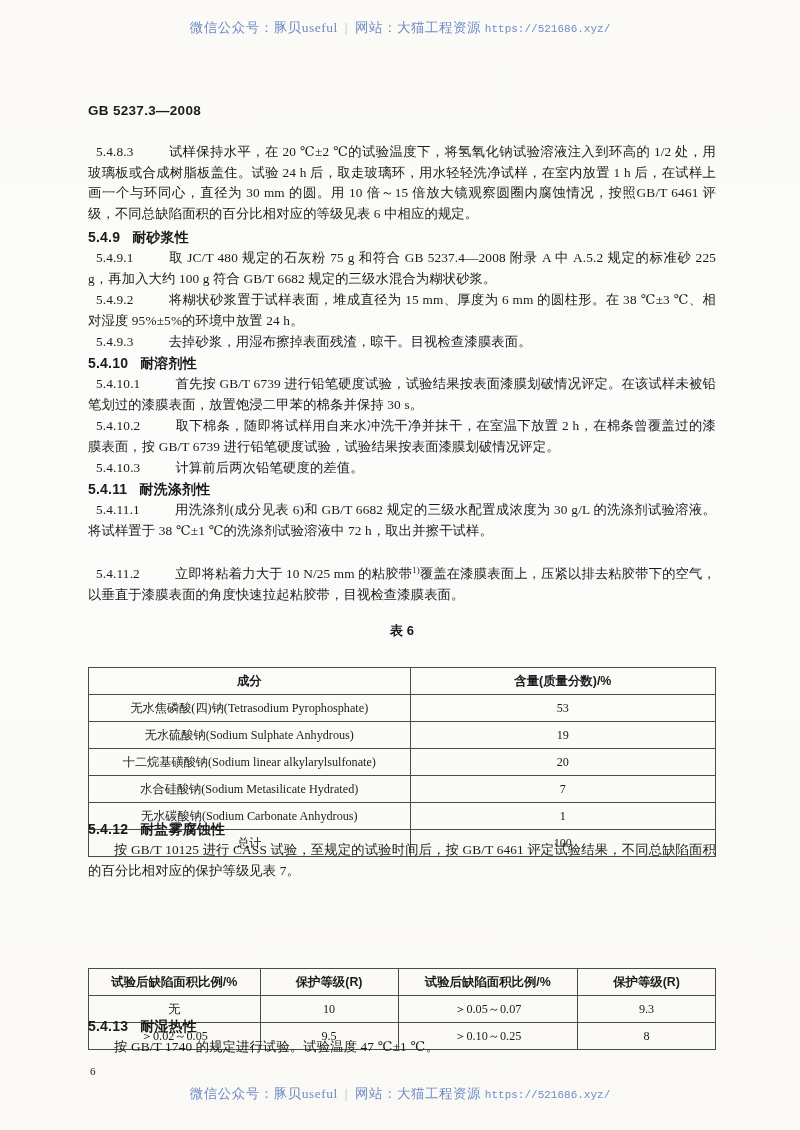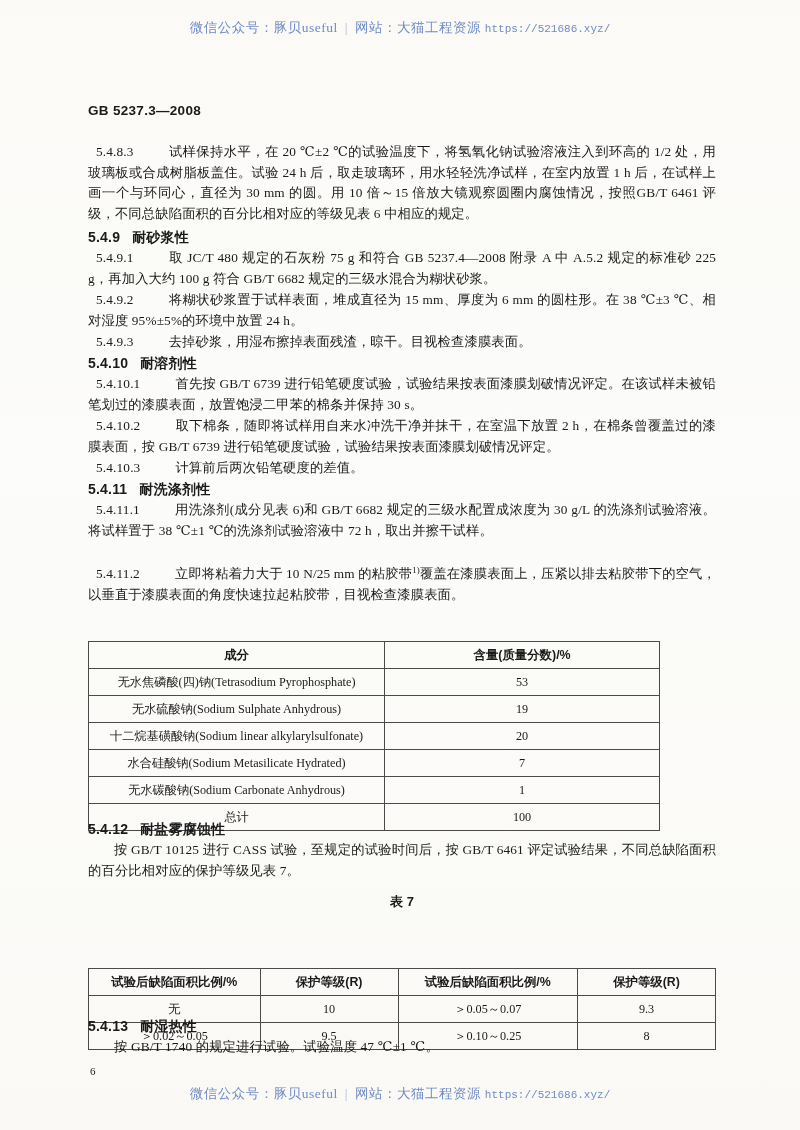--- a/index.html
+++ b/index.html
@@ -120,21 +120,21 @@
   table.gb th {
     font-weight: bold;
     font-family: "Liberation Sans", "DejaVu Sans", sans-serif;
     font-size: 12.4px;
   }
   
   table.gb {
     border: 1.4px solid #3a3a3a;
   }
 
-  #table6 { left: 88px; top: 641px; width: 572px; }
+  #table6 { left: 88px; top: 667px; width: 628px; }
   #table6 td, #table6 th { height: 26px; }
   #table6 .c1 { width: 322px; }
   #table6 .c2 { width: 306px; }
 
   #table7 { left: 88px; top: 936px; width: 628px; margin-top: 32px; }
   #table7 td, #table7 th { height: 26px; }
   #table7 .c1 { width: 172px; }
   #table7 .c2 { width: 138px; }
   #table7 .c3 { width: 180px; }
   #table7 .c4 { width: 138px; }
@@ -200,20 +200,21 @@
   </div>
 
   <div class="body-text" style="top:500px;">
     <span class="num-lead">5.4.11.1</span><span class="indent"></span><span>用洗涤剂(成分见表 6)和 GB/T 6682 规定的三级水配置成浓度为 30 g/L 的洗涤剂试验溶液。将试样置于 38 ℃±1 ℃的洗涤剂试验溶液中 72 h，取出并擦干试样。</span>
   </div>
 
   <div class="body-text" style="top:564px;">
     <span class="num-lead">5.4.11.2</span><span class="indent"></span><span>立即将粘着力大于 10 N/25 mm 的粘胶带</span><sup class="fn">1)</sup><span>覆盖在漆膜表面上，压紧以排去粘胶带下的空气，以垂直于漆膜表面的角度快速拉起粘胶带，目视检查漆膜表面。</span>
   </div>
 
+  <div class="tbl-caption" style="top:622px;">表 6</div>
 
   <table class="gb" id="table6">
     <thead>
       <tr>
         <th class="c1">成分</th>
         <th class="c2">含量(质量分数)/%</th>
       </tr>
     </thead>
     <tbody>
       <tr>
@@ -244,21 +245,20 @@
   </table>
 
   <div class="clause-head" style="top:819px;">
     <span class="num">5.4.12</span><span>耐盐雾腐蚀性</span>
   </div>
 
   <div class="body-text" style="top:840px;">
     <span class="indent" style="width:26px;"></span><span>按 GB/T 10125 进行 CASS 试验，至规定的试验时间后，按 GB/T 6461 评定试验结果，不同总缺陷面积的百分比相对应的保护等级见表 7。</span>
   </div>
 
-  <div class="tbl-caption" style="top:893px;">表 7</div>
 
   <table class="gb" id="table7">
     <thead>
       <tr>
         <th class="c1">试验后缺陷面积比例/%</th>
         <th class="c2">保护等级(R)</th>
         <th class="c3 thickleft">试验后缺陷面积比例/%</th>
         <th class="c4">保护等级(R)</th>
       </tr>
     </thead>

